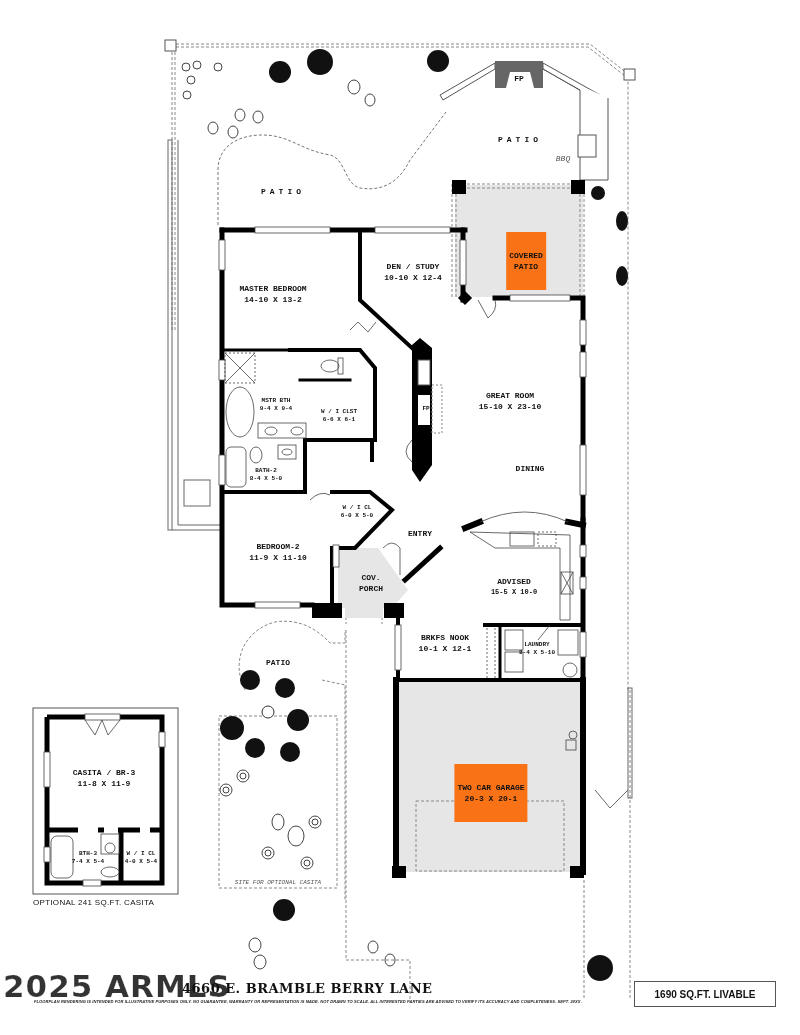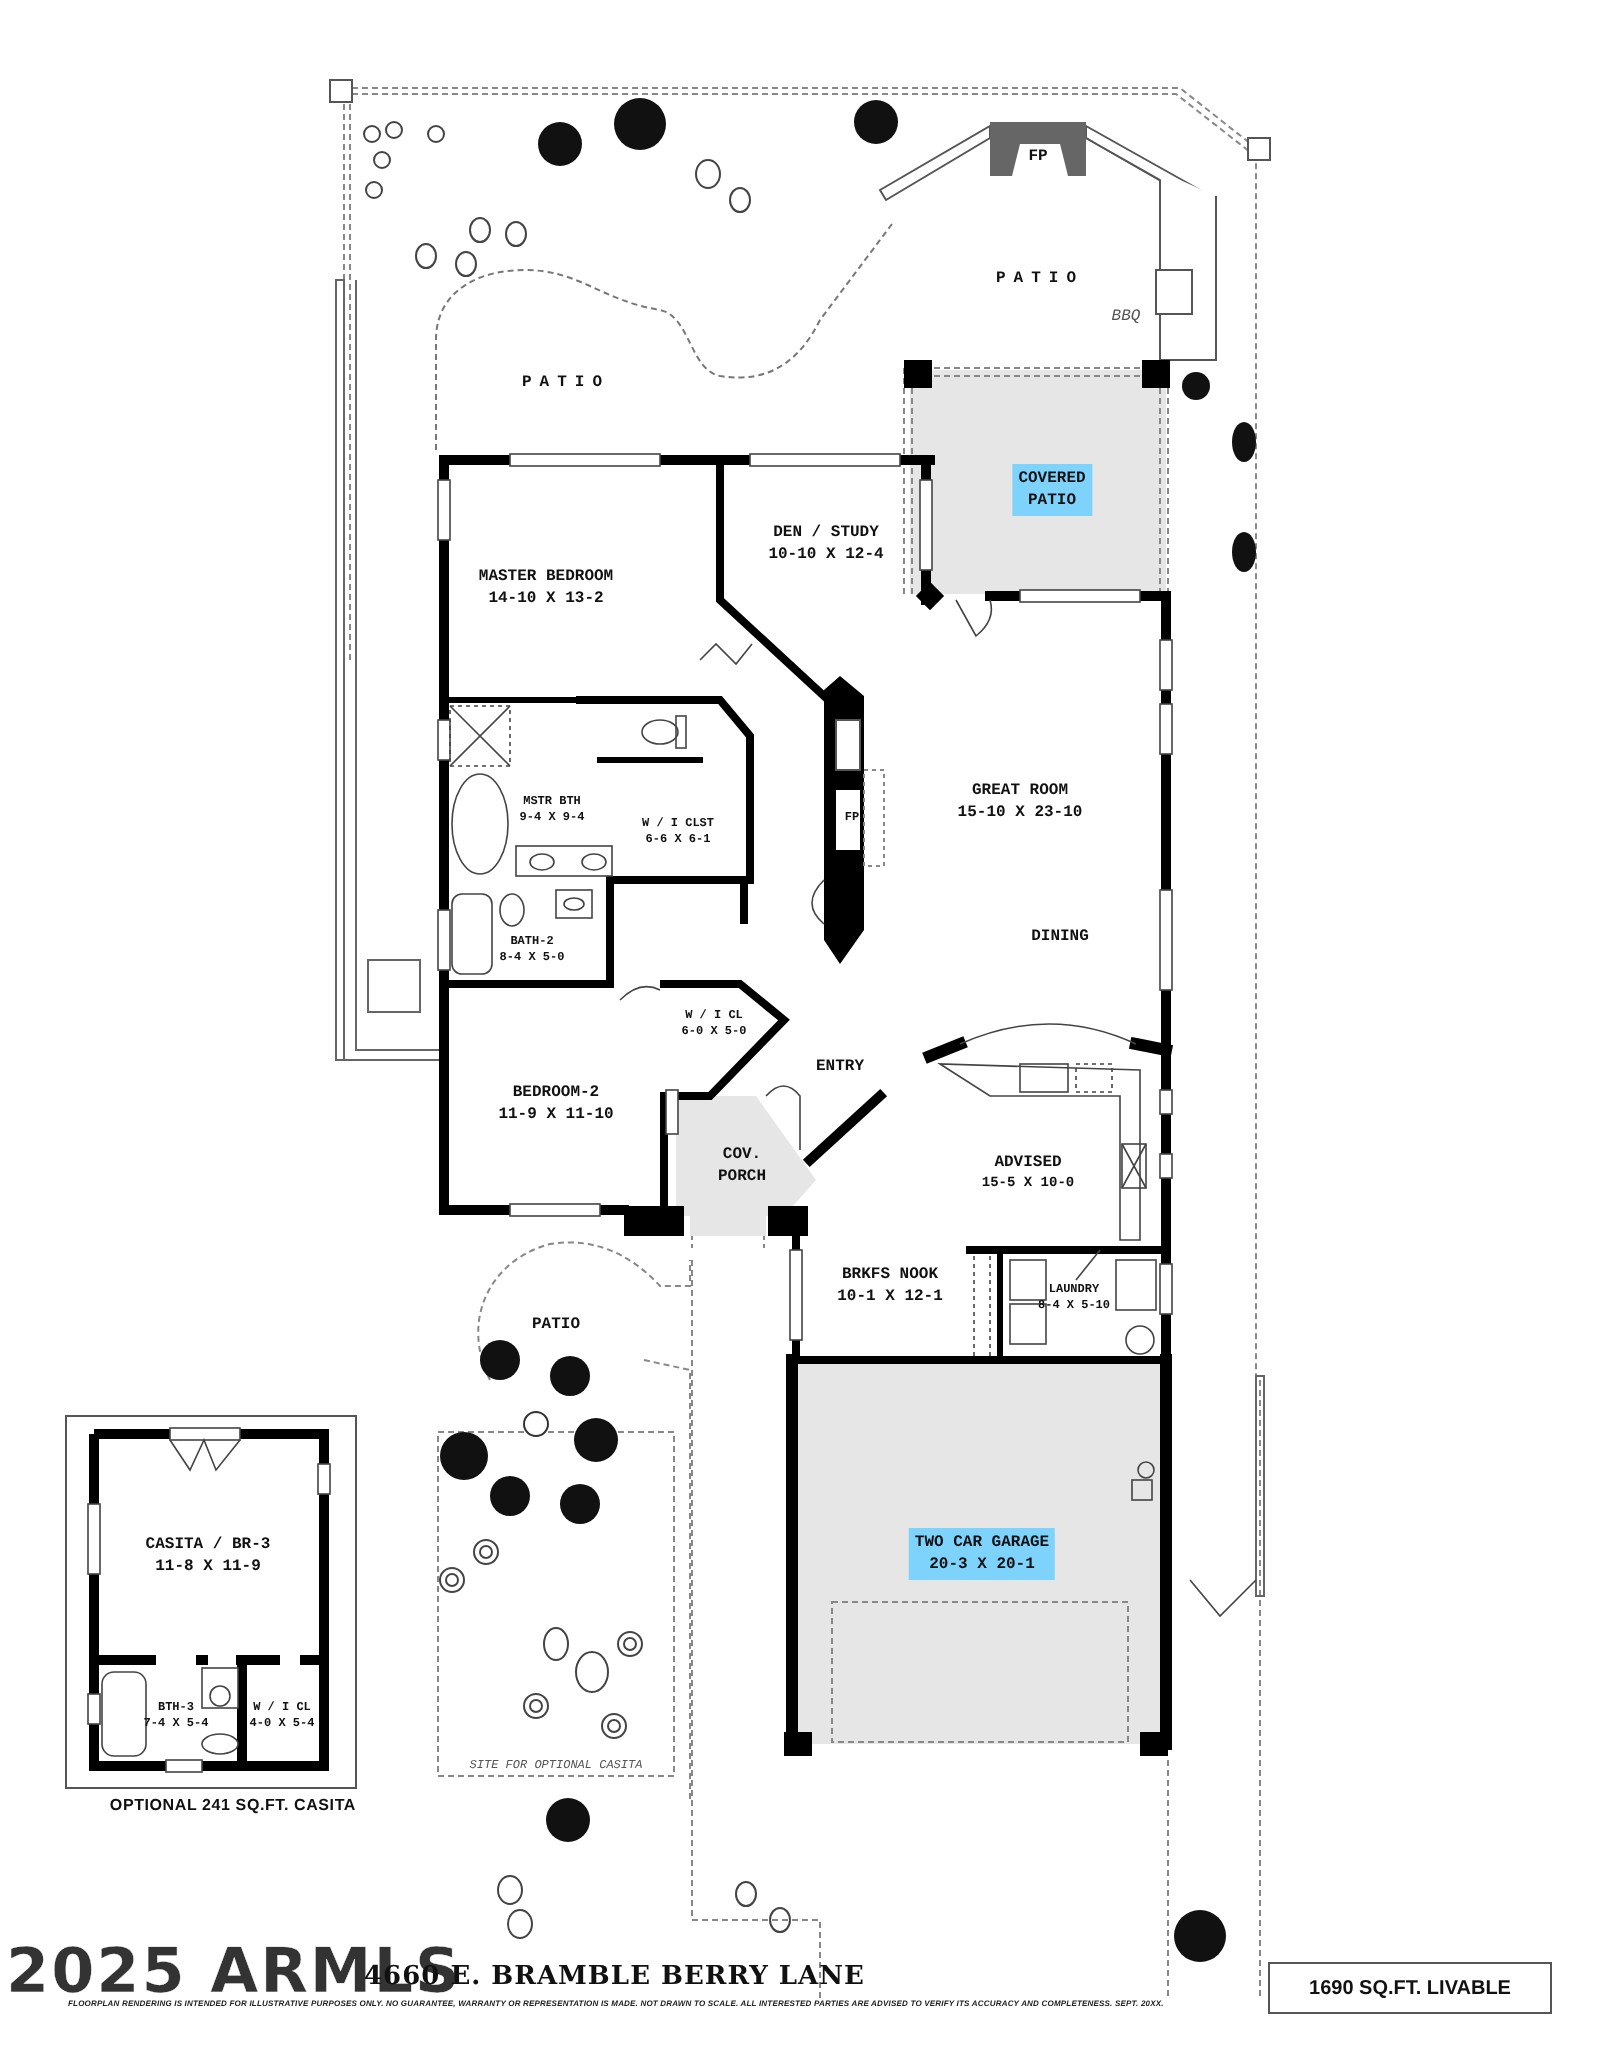--- a/index.html
+++ b/index.html
@@ -3,26 +3,26 @@
 <meta charset="utf-8">
 <style>
   html,body{margin:0;padding:0;background:#fff;}
   body{width:800px;height:1035px;position:relative;overflow:hidden;font-family:"Liberation Sans",sans-serif;color:#111;}
   svg.plan{position:absolute;left:0;top:0;width:800px;height:1035px;}
   .lbl{position:absolute;text-align:center;font-family:Liberation Mono, monospace;font-size:8px;font-weight:bold;line-height:11px;color:#111;white-space:nowrap;transform:translateX(-50%);}
   .lbl .dim{display:block;}
   .lbl.small{font-size:6px;line-height:8px;}
   .lbl.spaced{letter-spacing:4px;font-size:8px;}
   .lbl.italic{font-style:italic;font-weight:normal;color:#555;}
-  .lbl.bg{background:#7dd3fc;padding:2px 3px;}
+  .lbl.bg{background:#f97316;padding:18px 3px;}
   .watermark{position:absolute;left:3px;top:968px;font-family:"DejaVu Sans",sans-serif;font-weight:700;font-size:31px;letter-spacing:1px;color:#333;-webkit-text-stroke:0.2px #fff;}
   .address{position:absolute;left:182px;top:981px;font-family:"DejaVu Serif",serif;font-weight:bold;font-size:13px;letter-spacing:0.5px;color:#111;}
   .disclaimer{position:absolute;left:34px;top:999px;font-family:"Liberation Sans",sans-serif;font-style:italic;font-weight:bold;font-size:4px;color:#222;white-space:nowrap;letter-spacing:0.1px;}
   .sqft{position:absolute;left:634px;top:981px;width:140px;height:24px;border:1px solid #555;display:flex;align-items:center;justify-content:center;font-family:"Liberation Sans",sans-serif;font-weight:bold;font-size:10px;}
-  .casita-caption{position:absolute;left:33px;top:898px;width:145px;text-align:right;font-family:"Liberation Sans",sans-serif;font-weight:bold;font-size:8px;letter-spacing:0.3px;}
+  .casita-caption{position:absolute;left:33px;top:898px;width:145px;text-align:left;font-family:"Liberation Sans",sans-serif;font-weight:normal;font-size:8px;letter-spacing:0.3px;}
 </style>
 </head>
 <body>
 
 <svg class="plan" viewBox="0 0 800 1035" xmlns="http://www.w3.org/2000/svg">
 
   <g fill="none" stroke="#888" stroke-width="1" stroke-dasharray="3,2">
     <path d="M176 44 L590 44 L628 74 L628 690"></path>
     <path d="M176 47 L588 47 L625 76"></path>
     <path d="M172 52 L172 330"></path>

